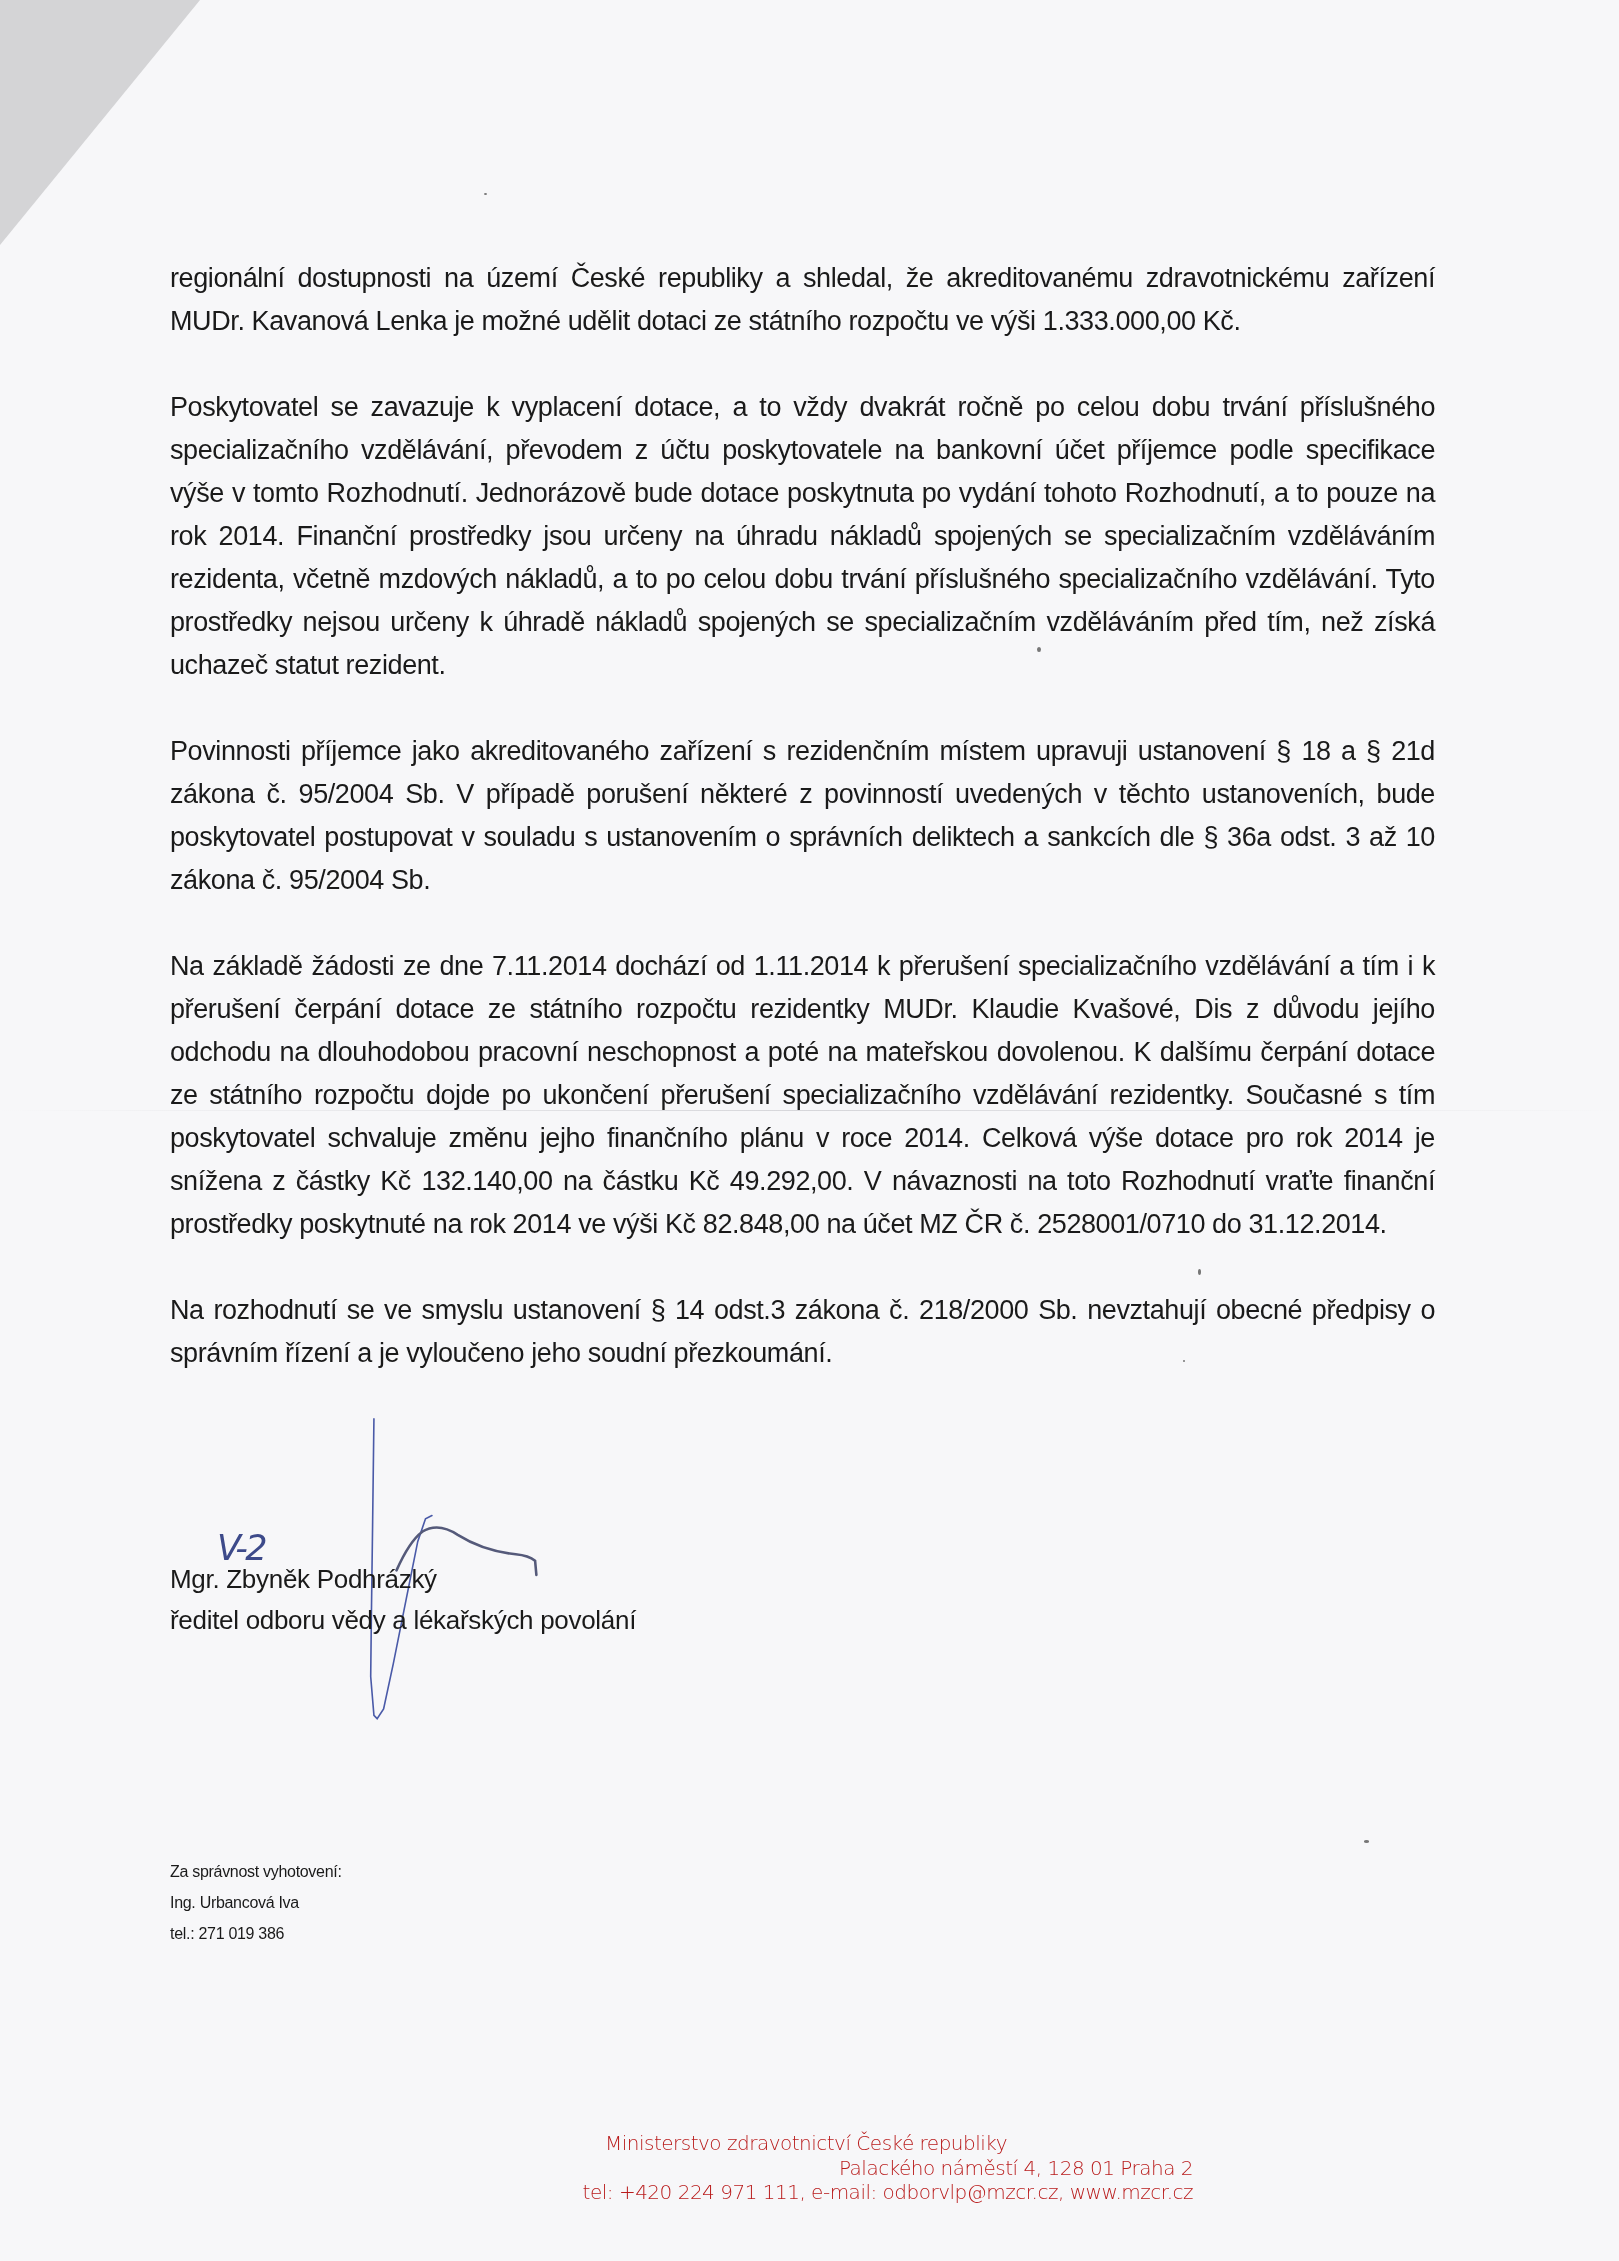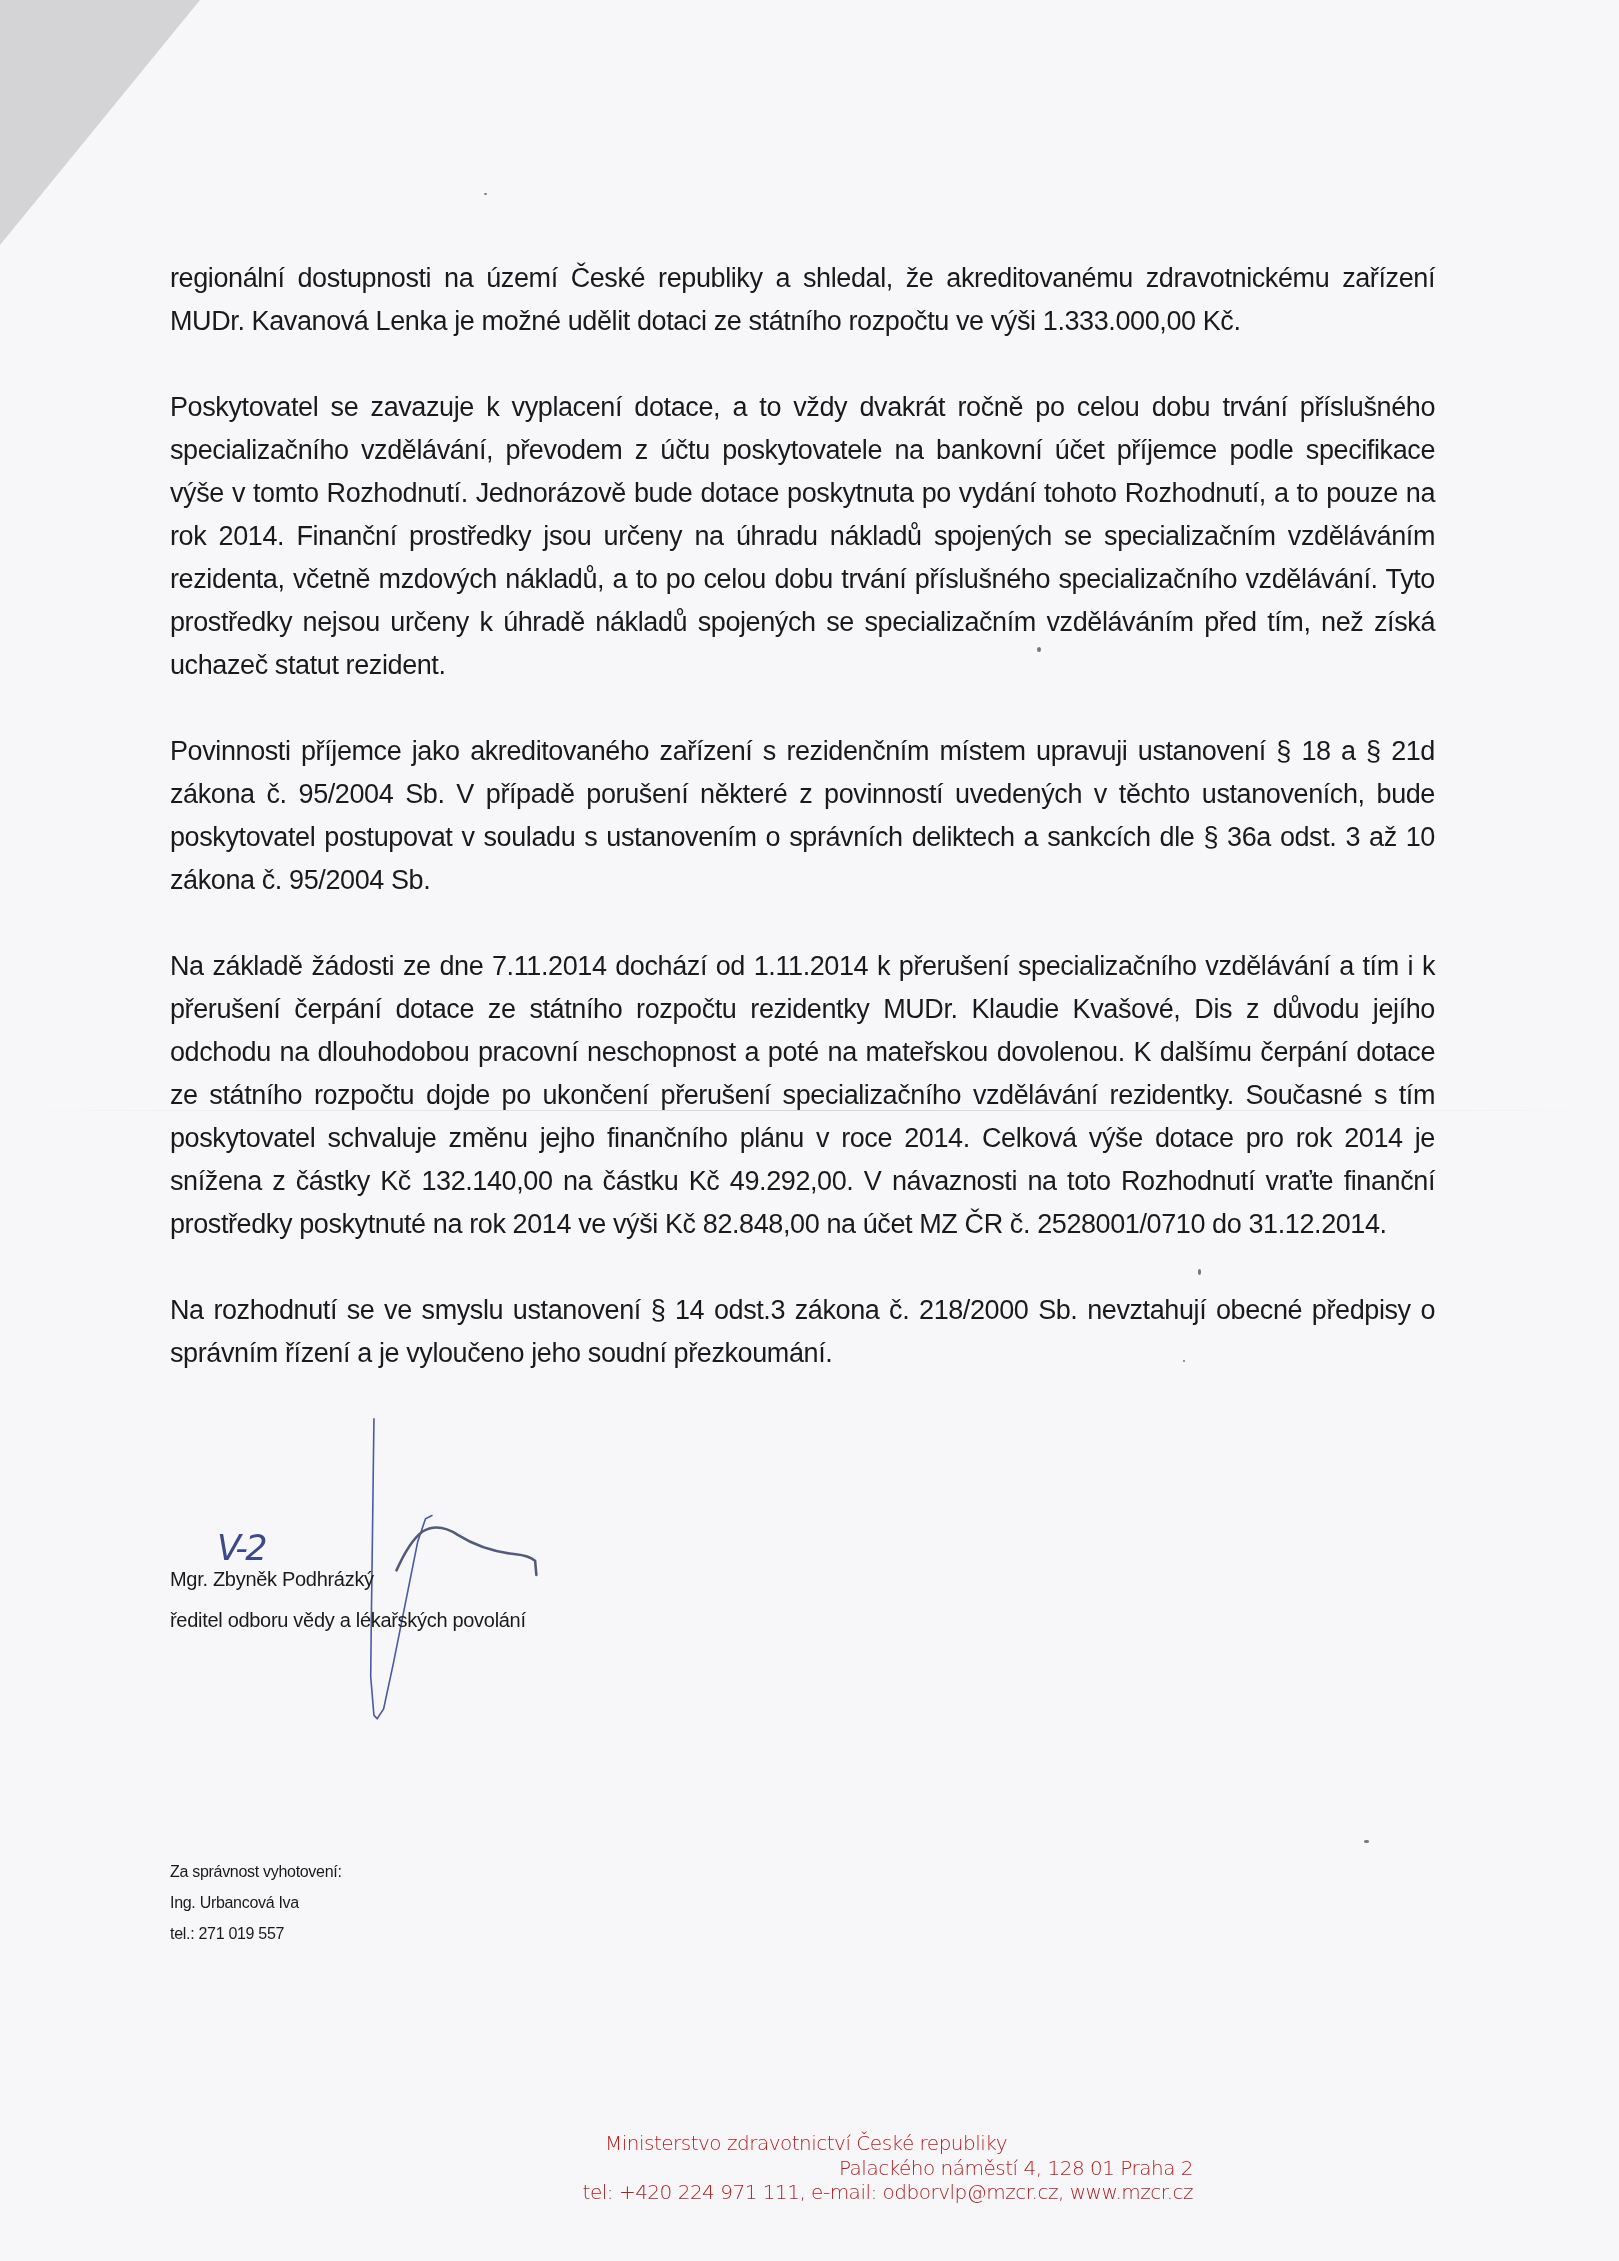--- a/index.html
+++ b/index.html
@@ -44,21 +44,21 @@
       text-align: justify;
       text-align-last: left;
       margin: 0 0 43px 0;
       letter-spacing: -0.4px;
       font-stretch: condensed;
     }
     .signature-block {
       position: absolute;
       left: 170px;
       top: 1559px;
-      font-size: 20px;
+      font-size: 26px;
       line-height: 41px;
       letter-spacing: -0.3px;
     }
     .handwritten-note {
       position: absolute;
       left: 217px;
       top: 1528px;
       font-family: "DejaVu Sans", sans-serif;
       font-size: 35px;
       color: #3d4a8a;
@@ -124,21 +124,21 @@
 <div class="handwritten-note">V-2</div>
 
 <div class="signature-block">
   <div>Mgr. Zbyněk Podhrázký</div>
   <div>ředitel odboru vědy a lékařských povolání</div>
 </div>
 
 <div class="contact-block">
   <div>Za správnost vyhotovení:</div>
   <div>Ing. Urbancová Iva</div>
-  <div>tel.: 271 019 557</div>
+  <div>tel.: 271 019 386</div>
 </div>
 
 <div class="footer">
   <div class="line1">Ministerstvo zdravotnictví České republiky</div>
   <div class="line2">Palackého náměstí 4, 128 01  Praha 2</div>
   <div class="line3">tel: +420 224 971 111, e-mail: odborvlp@mzcr.cz, www.mzcr.cz</div>
 </div>
 
 <div class="speck" style="left:484px;top:193px;width:3.2px;height:1.9px;"></div>
 <div class="speck" style="left:1037px;top:647px;width:3.9px;height:5.2px;"></div>

